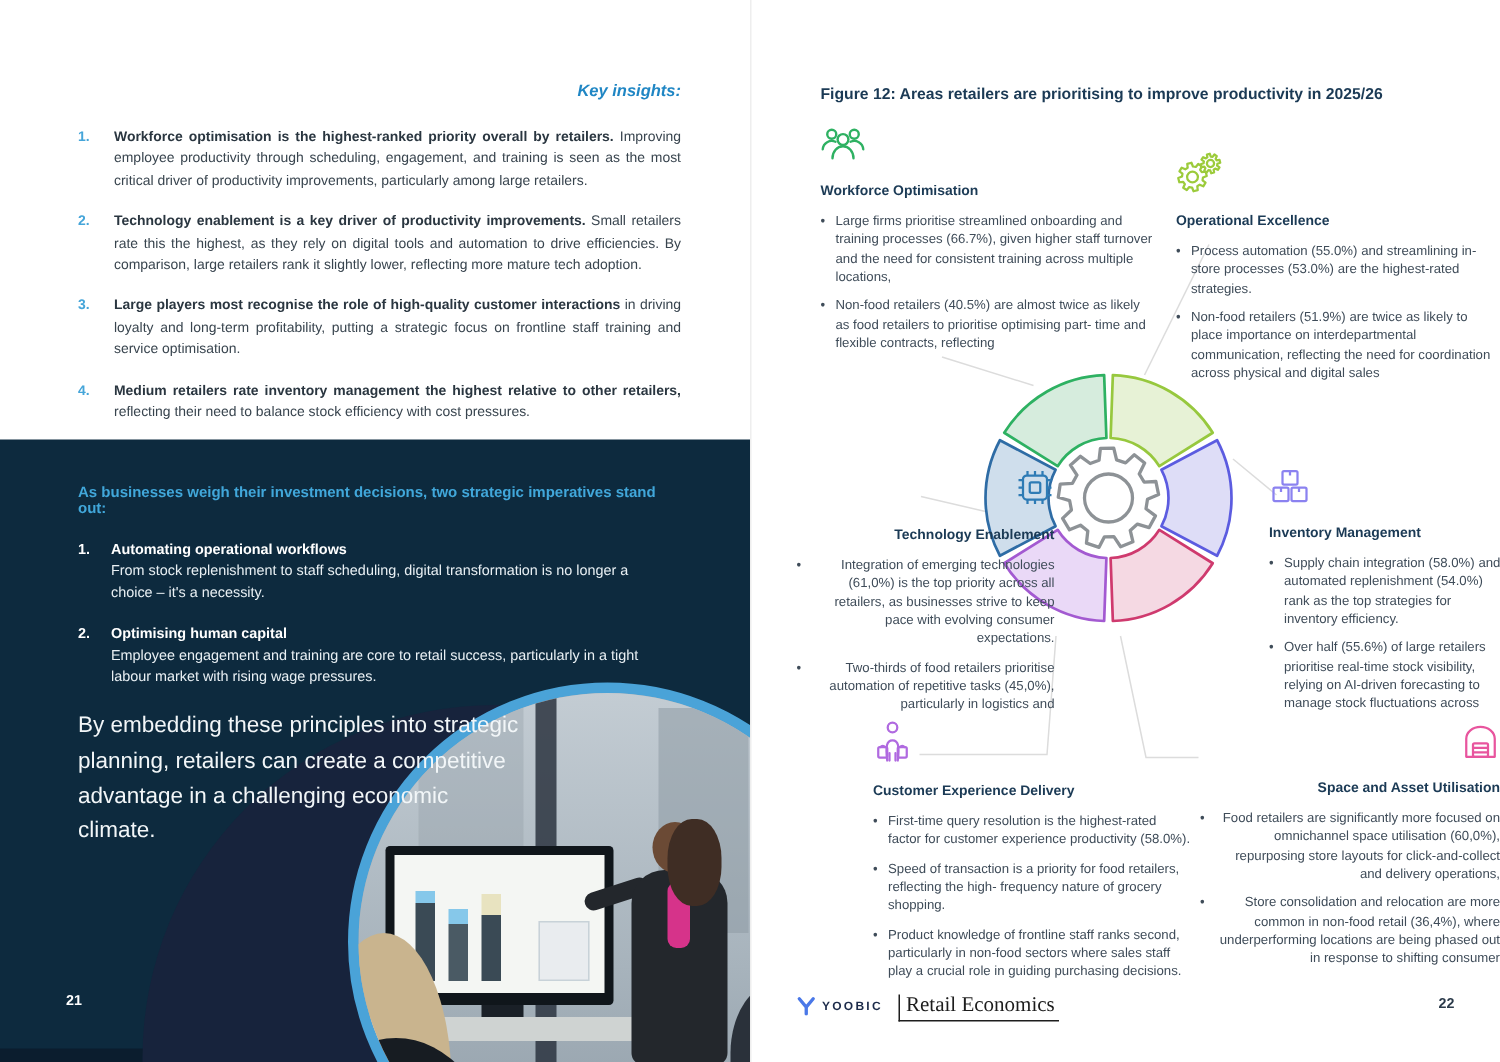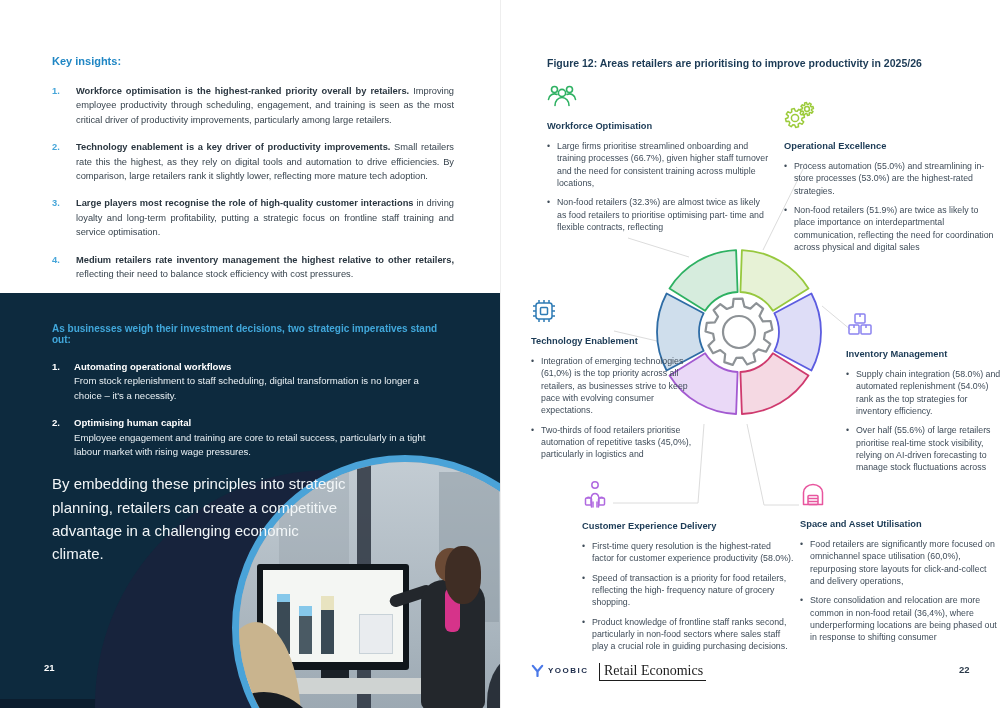--- a/index.html
+++ b/index.html
@@ -4,21 +4,21 @@
 <style>
   * { margin:0; padding:0; box-sizing:border-box; }
   body { font-family:"Liberation Sans", sans-serif; background:#fff; }
   .spread { position:relative; width:1000px; height:708px; overflow:hidden; background:#fff; }
   .page { position:absolute; top:0; height:708px; width:500px; overflow:hidden; }
   .page-left { left:0; background:#fff; }
   .page-right { left:500px; background:#fff; border-left:1px solid #eeeeee; }
 
   
   .insights { position:absolute; left:52px; top:55px; width:402px; }
-  .insights h2 { font-size:11px; font-weight:bold; color:#1f86c4; margin-bottom:17px; }
+  .insights h2 { font-size:11px; font-style:italic; font-weight:bold; color:#1f86c4; margin-bottom:17px;text-align:right; }
   .insight-item { display:flex; margin-bottom:13px; }
   .insight-num { width:24px; flex:0 0 24px; color:#45a5d9; font-weight:bold; font-size:9.3px; line-height:1.55; }
   .insight-text { font-size:9.3px; line-height:1.55; color:#38444e; text-align:justify; }
   .insight-text b { color:#2a3640; }
 
   .dark-panel { position:absolute; left:0; top:293px; width:500px; height:415px; background:#0d2a3e; overflow:hidden; }
   .panel-strip { position:absolute; left:0; bottom:0; width:100%; height:9px; background:#0b1d2e; z-index:0; }
   .panel-darkcircle { position:absolute; left:95px; top:177px; width:470px; height:470px; border-radius:50%; background:#17233c; z-index:1; }
   .panel-content { position:absolute; left:52px; top:30px; width:398px; z-index:3; }
   .panel-intro { font-size:10px; font-weight:bold; color:#41a7da; margin-bottom:15px; }
@@ -194,41 +194,41 @@
             <circle cx="22.5" cy="5.5" r="3"></circle>
           <path d="M1.5,15.5 a6,6 0 0 1 8.5,-5"></path>
             <path d="M28.5,15.5 a6,6 0 0 0 -8.5,-5"></path>
           <circle cx="15" cy="9" r="3.6"></circle>
             <path d="M8,21.5 a7,8 0 0 1 14,0"></path>
         </g>
       </svg>
       <h4>Workforce Optimisation</h4>
       <ul class="bullets">
         <li>Large firms prioritise streamlined onboarding and training processes (66.7%), given higher staff turnover and the need for consistent training across multiple locations,</li>
-        <li>Non-food retailers (32.3%) are almost twice as likely as food retailers to prioritise optimising part- time and flexible contracts, reflecting</li>
+        <li>Non-food retailers (40.5%) are almost twice as likely as food retailers to prioritise optimising part- time and flexible contracts, reflecting</li>
       </ul>
     </div>
 
     <div class="section" style="left:283px; top:101px; width:215px;">
       <svg width="31" height="28" viewBox="0 0 31 28">
         <g fill="none" stroke-width="1.5" stroke-linejoin="round" stroke="#9ccb3b">
           <path fill="#ffffff" d="M18.0,17.3L17.7,19.2L19.7,20.8L18.2,23.2L15.8,22.1L14.2,23.2L14.5,25.8L11.7,26.5L10.7,24.0L8.8,23.7L7.2,25.7L4.8,24.2L5.9,21.8L4.8,20.2L2.2,20.5L1.5,17.7L4.0,16.7L4.3,14.8L2.3,13.2L3.8,10.8L6.2,11.9L7.8,10.8L7.5,8.2L10.3,7.5L11.3,10.0L13.2,10.3L14.8,8.3L17.2,9.8L16.1,12.2L17.2,13.8L19.8,13.5L20.5,16.3Z"></path>
             <circle cx="11" cy="17" r="3.6" fill="#ffffff"></circle>
           <path fill="#ffffff" d="M27.6,8.2L27.4,9.4L29.0,10.6L27.9,12.2L26.1,11.4L25.1,12.1L25.4,14.0L23.5,14.5L22.8,12.6L21.6,12.4L20.4,14.0L18.8,12.9L19.6,11.1L18.9,10.1L17.0,10.4L16.5,8.5L18.4,7.8L18.6,6.6L17.0,5.4L18.1,3.8L19.9,4.6L20.9,3.9L20.6,2.0L22.5,1.5L23.2,3.4L24.4,3.6L25.6,2.0L27.2,3.1L26.4,4.9L27.1,5.9L29.0,5.6L29.5,7.5Z"></path>
             <circle cx="23" cy="8" r="2.4" fill="#ffffff"></circle>
         </g>
       </svg>
       <h4>Operational Excellence</h4>
       <ul class="bullets">
         <li>Process automation (55.0%) and streamlining in-store processes (53.0%) are the highest-rated strategies.</li>
         <li>Non-food retailers (51.9%) are twice as likely to place importance on interdepartmental communication, reflecting the need for coordination across physical and digital sales</li>
       </ul>
     </div>
 
-    <div class="section" style="left:30px; top:298px; width:172px;">
+    <div class="section" style="left:30px; top:312px; width:172px;text-align:right;">
       <svg width="26" height="26" viewBox="0 0 26 26">
         <g fill="none" stroke-width="1.5" stroke="#2e7bb5">
           <rect x="5" y="5" width="16" height="16" rx="2.5"></rect>
             <rect x="9.5" y="9.5" width="7" height="7" rx="1"></rect>
           <path d="M8,5 V2 M13,5 V2 M18,5 V2 M8,21 V24 M13,21 V24 M18,21 V24 M5,8 H2 M5,13 H2 M5,18 H2 M21,8 H24 M21,13 H24 M21,18 H24"></path>
         </g>
       </svg>
       <h4>Technology Enablement</h4>
       <ul class="bullets">
         <li>Integration of emerging technologies (61,0%) is the top priority across all retailers, as businesses strive to keep pace with evolving consumer expectations.</li>
@@ -267,21 +267,21 @@
         </g>
       </svg>
       <h4>Customer Experience Delivery</h4>
       <ul class="bullets">
         <li>First-time query resolution is the highest-rated factor for customer experience productivity (58.0%).</li>
         <li>Speed of transaction is a priority for food retailers, reflecting the high- frequency nature of grocery shopping.</li>
         <li>Product knowledge of frontline staff ranks second, particularly in non-food sectors where sales staff play a crucial role in guiding purchasing decisions.</li>
       </ul>
     </div>
 
-    <div class="section" style="left:299px; top:483px; width:200px;">
+    <div class="section" style="left:299px; top:483px; width:200px;text-align:right;">
       <svg width="26" height="24" viewBox="0 0 26 24">
         <g fill="none" stroke-width="1.5" stroke-linejoin="round" stroke="#e8559e">
           <path d="M3.5,21.5 V9.5 a9.5,8 0 0 1 19,0 V21.5 Z"></path>
           <rect x="8" y="12.5" width="10" height="9" rx="1"></rect>
           <path d="M8,15.5 h10 M8,18.5 h10"></path>
         </g>
       </svg>
       <h4>Space and Asset Utilisation</h4>
       <ul class="bullets">
         <li>Food retailers are significantly more focused on omnichannel space utilisation (60,0%), repurposing store layouts for click-and-collect and delivery operations,</li>

